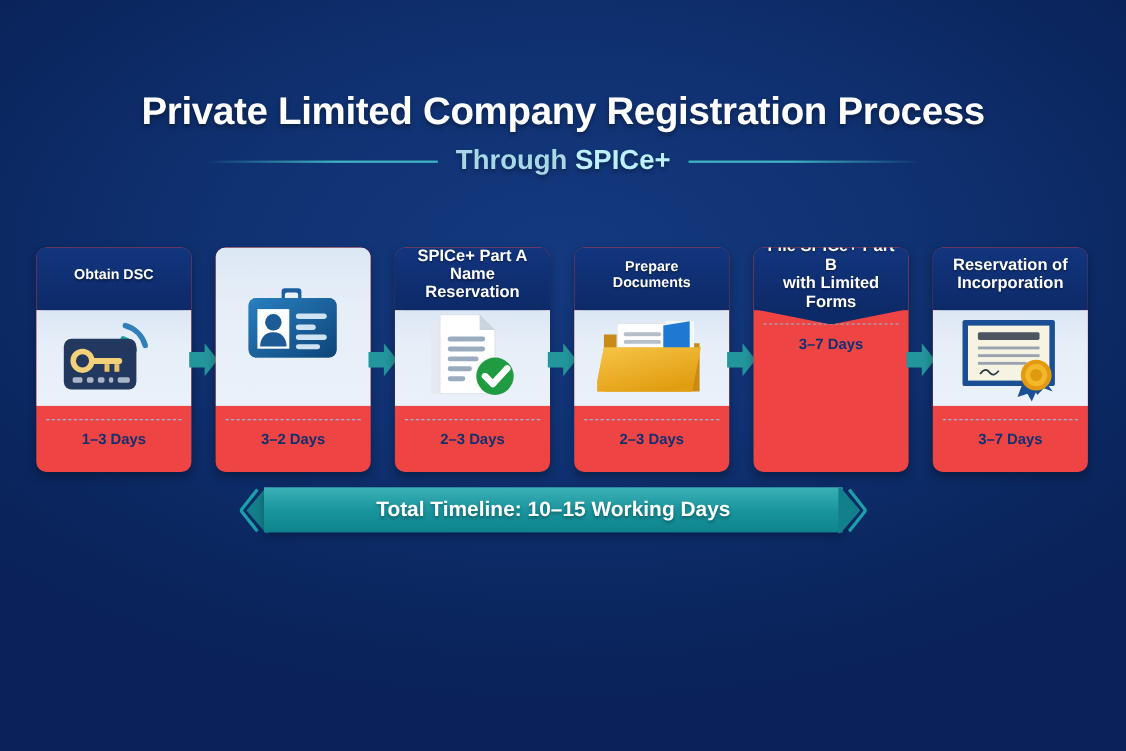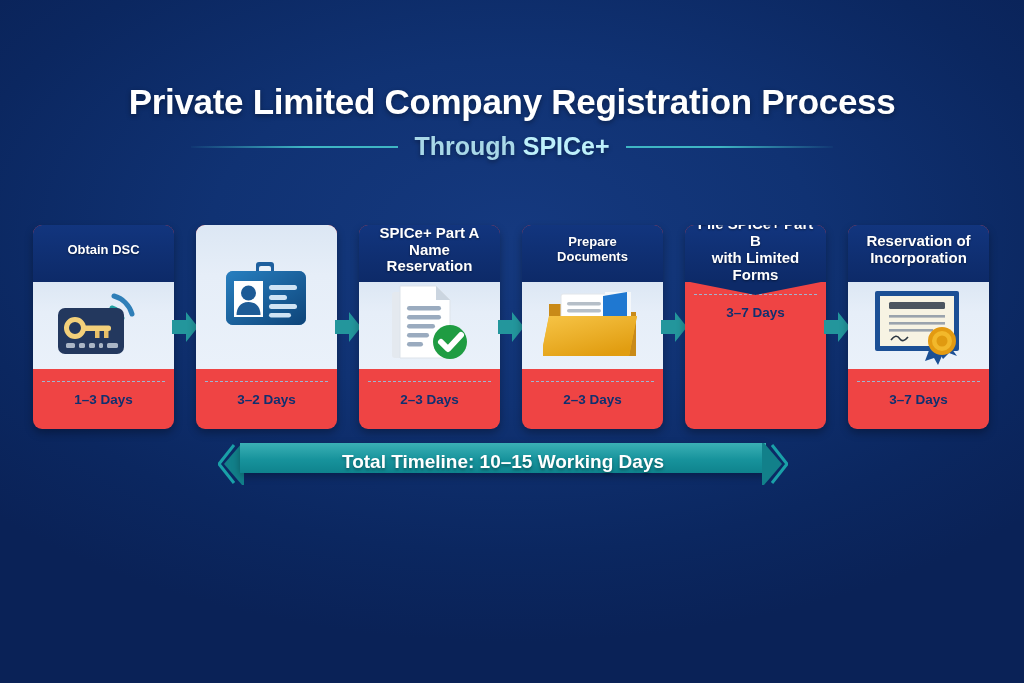--- a/index.html
+++ b/index.html
@@ -88,23 +88,23 @@
     height: 30px;
     position: relative;
   }
   .arrow svg { position: absolute; left: -4px; top: -4px; }
 
   
   .banner {
     position: absolute; left: 218px; top: 443px; width: 570px; height: 42px;
   }
   .banner-body {
-    position: absolute; left: 22px; right: 22px; top: 0; height: 30px;
+    position: absolute; left: 22px; right: 22px; top: 0; height: 41px;
     background: linear-gradient(180deg, #3bb0b5 0%, #17939c 55%, #0f838d 100%);
-    display: flex; align-items: flex-end; justify-content: center;
+    display: flex; align-items: center; justify-content: center;
     box-shadow: 0 3px 8px rgba(0,0,0,0.30);
   }
   .banner-text {
     color: #ffffff; font-weight: bold; font-size: 19px;
     text-shadow: 0 2px 3px rgba(0,0,0,0.35);
   }
   .chev { position: absolute; top: 0; width: 26px; height: 42px; }
   .chev.left { left: 0; }
   .chev.right { right: 0; }
 

